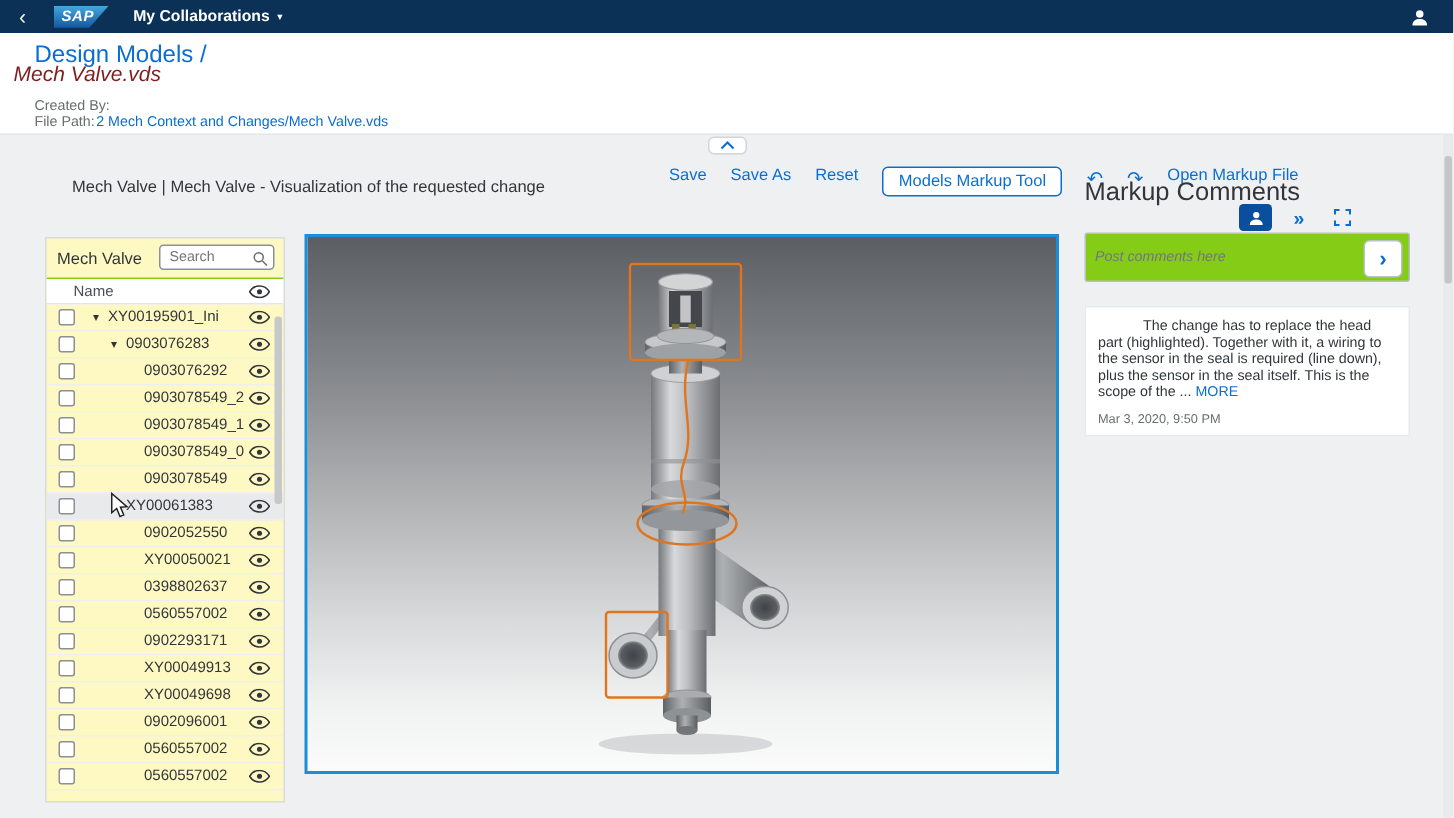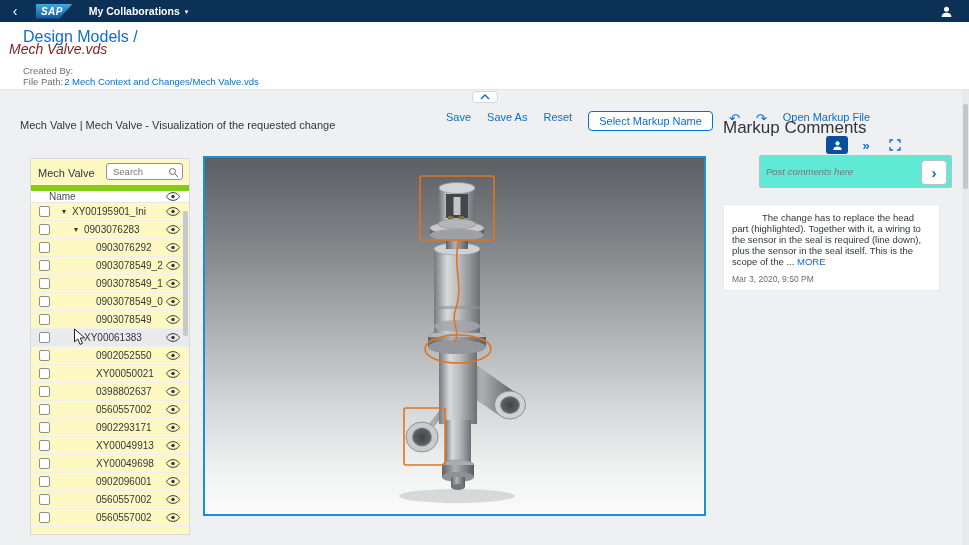--- a/index.html
+++ b/index.html
@@ -20,21 +20,21 @@
   .page-header { position:absolute; left:0; top:22px; width:100%; height:68px; background:#fff; border-bottom:1px solid #e3e5e7; z-index:5; }
   .breadcrumb { position:absolute; left:23px; top:6px; font-size:16px; color:#0a6ed1; }
   .page-title { position:absolute; left:9px; top:19px; font-size:14px; color:#7f1d1d;font-style:italic; }
   .created-by { position:absolute; left:23px; top:43px; font-size:9.5px; color:#6a6d70; }
   .file-path { position:absolute; left:23px; top:54px; font-size:9.5px; color:#6a6d70; }
   .file-path a { color:#0a6ed1; margin-left:1px; }
 
   .collapse-pill { position:absolute; left:50%; transform:translateX(-50%); top:91px; width:26px; height:12px; background:#fff; border:1px solid #d2d6d9; border-radius:4px; display:flex; align-items:center; justify-content:center; cursor:pointer; z-index:6; }
 
   
-  .viewer-title { position:absolute; left:20px; top:119px; font-size:11px; color:#32363a; }
+  .viewer-title { position:absolute; left:48px; top:119px; font-size:11px; color:#32363a; }
   .viewer-actions { position:absolute; left:398px; top:111px; height:26px; display:flex; align-items:flex-start; gap:16px;margin-left:48px; }
   .viewer-actions a { font-size:11px; color:#0a6ed1; cursor:pointer; white-space:nowrap; }
   .btn-markup-tool { font-size:11px; color:#0a6ed1; background:#fff; border:1px solid #0a6ed1; border-radius:4px; padding:3px 10px; cursor:pointer; white-space:nowrap; font-family:inherit; }
   .icon-link { font-size:13px; color:#0a6ed1; cursor:pointer; }
 
   .comments-title { position:absolute; left:723px; top:118px; font-size:17px; color:#32363a; }
 
   
   .viewer-btns { position:absolute; left:826px; top:136px; display:flex; gap:7px; }
   .vbtn { width:22px; height:18px; border-radius:3px; display:flex; align-items:center; justify-content:center; cursor:pointer; }
@@ -45,34 +45,34 @@
   .viewport { position:absolute; left:203px; top:156px; width:503px; height:360px; border:2px solid #1b8ed8; background:linear-gradient(180deg,#5b5e62 0%,#7e8185 22%,#aaacae 46%,#d6d7d8 70%,#f1f2f2 88%,#fbfbfb 100%); overflow:hidden; }
   .viewport svg { display:block; }
 
   
   .tree-panel { position:absolute; left:30px; top:158px; width:160px; height:377px; background:#fef9c3; border:1px solid #d8dbde; overflow:hidden; }
   .tree-head { position:relative; height:26px; }
   .tree-title { position:absolute; left:7px; top:8px; font-size:11px; color:#32363a; }
   .tree-search { position:absolute; right:6px; top:4px; width:77px; height:17px; border:1px solid #89919a; border-radius:3px; background:#fff; }
   .tree-search input { position:absolute; left:0; top:0; width:100%; height:100%; border:none; outline:none; background:transparent; font-size:9.5px; padding:0 16px 0 6px; color:#32363a; font-family:inherit; }
   .tree-search svg { position:absolute; right:3px; top:3px; }
-  .tree-cols-head { position:absolute; left:0; right:0; top:26px; height:18px; border-top:6px solid #84cc16; border-bottom:1px solid #e4e6e8; display:flex; align-items:center; padding:0 9px 0 18px; font-size:10px; color:#4a4e52; background:#fff; }
+  .tree-cols-head { position:absolute; left:0; right:0; top:26px; height:18px; border-top:1px solid #84cc16; border-bottom:1px solid #e4e6e8; display:flex; align-items:center; padding:0 9px 0 18px; font-size:10px; color:#4a4e52; background:#fff; }
   .tree-cols-head .eye { margin-left:auto; }
   .tree-rows { position:absolute; left:0; right:0; top:44px; bottom:0; overflow:hidden; }
   .tree-row { height:18px; display:flex; align-items:center; padding:0 9px 0 8px; border-bottom:1px solid #eeeff0; font-size:10px; cursor:pointer; }
   .tree-row.selected { background:#e9eaec; }
   .cb { width:11px; height:11px; border:1px solid #8a9096; border-radius:2px; background:#fff; flex-shrink:0; margin-right:8px; }
   .chevron { width:10px; font-size:8px; color:#32363a; flex-shrink:0; }
   .row-label { color:#32363a; white-space:nowrap; }
   .tree-row .eye { margin-left:auto; }
   .eye { display:inline-flex; cursor:pointer; }
   .tree-scroll { position:absolute; right:1px; top:52px; width:5px; height:125px; background:#c6c8ca; border-radius:2px; }
 
   
-  .comment-input { position:absolute; left:723px; top:155px; width:193px; height:33px; background:#5eead4; border:1px solid #b9c0c6; border-radius:2px;margin-left:36px; }
+  .comment-input { position:absolute; left:723px; top:155px; width:217px; height:33px; background:#84cc16; border:1px solid #b9c0c6; border-radius:2px; }
   .comment-input input { position:absolute; left:0; top:0; height:100%; width:175px; border:none; outline:none; font-size:9.5px; padding:0 6px; color:#32363a; font-family:inherit; background:transparent; }
   .comment-input input::placeholder { font-style:italic; color:#73777a; }
   .send-btn { position:absolute; right:4px; top:3.5px; width:26px; height:25px; border:1px solid #b9c0c6; border-radius:4px; background:#fff; display:flex; align-items:center; justify-content:center; cursor:pointer; }
   .send-btn span { color:#0a6ed1; font-size:15px; line-height:15px; font-weight:bold; }
 
   .comment-card { position:absolute; left:723px; top:204px; width:217px; background:#fff; border:1px solid #e7e9ea; padding:7px 8px 6px 8px; }
   .comment-text { font-size:9.5px; line-height:11px; color:#32363a; text-indent:30px; }
   .comment-text a { color:#0a6ed1; cursor:pointer; }
   .comment-time { margin-top:7px; font-size:8.5px; color:#6a6d70; }
 
@@ -115,21 +115,21 @@
     <svg width="10" height="6" viewBox="0 0 10 6">
       <polyline points="1,5 5,1 9,5" fill="none" stroke="#0a6ed1" stroke-width="1.4"></polyline>
     </svg>
   </div>
 
   <div class="viewer-title">Mech Valve | Mech Valve - Visualization of the requested change</div>
   <div class="viewer-actions">
     <a>Save</a>
     <a>Save As</a>
     <a>Reset</a>
-    <button class="btn-markup-tool">Select Markup Name</button>
+    <button class="btn-markup-tool">Models Markup Tool</button>
     <span class="icon-link">↶</span>
     <span class="icon-link">↷</span>
     <a>Open Markup File</a>
   </div>
 
   <div class="comments-title">Markup Comments</div>
 
   <div class="viewer-btns">
     <span class="vbtn primary">
       <svg width="11" height="11" viewBox="0 0 11 11">

